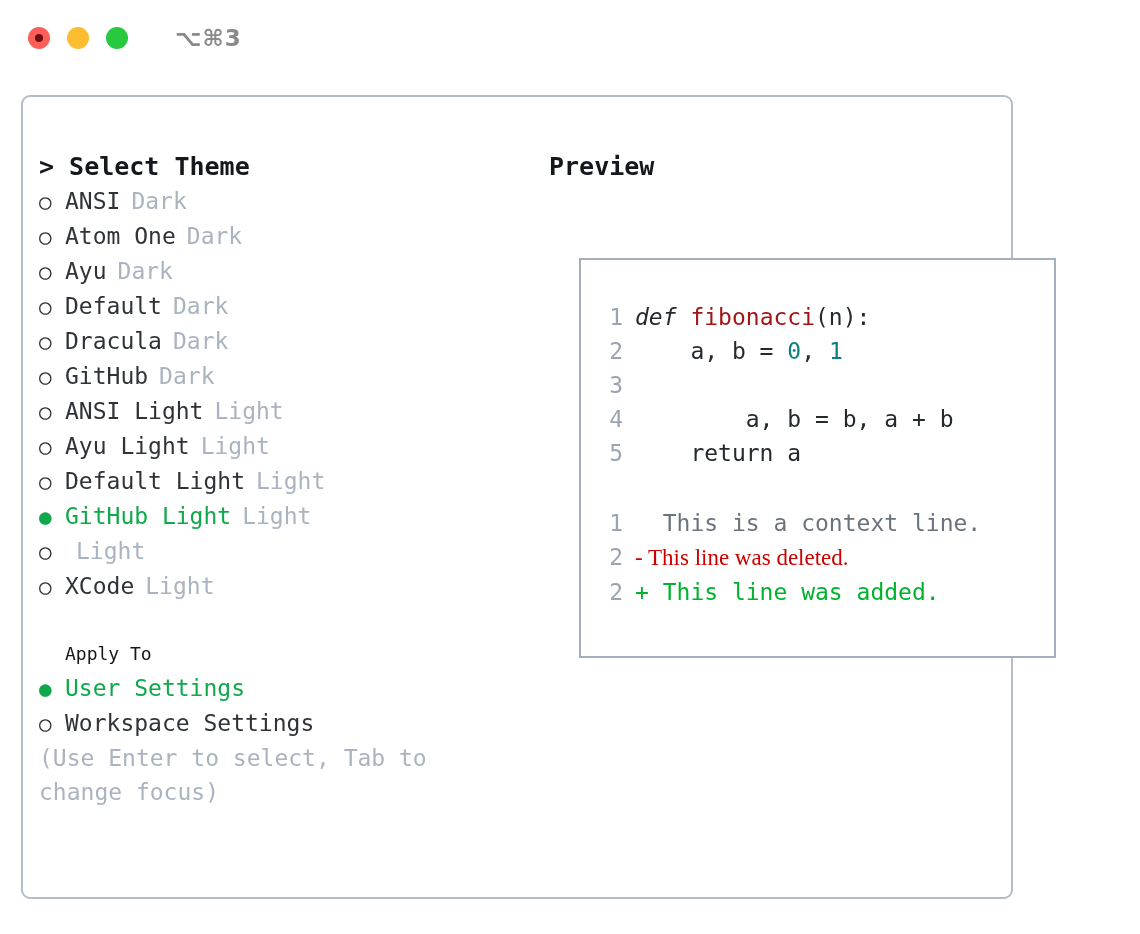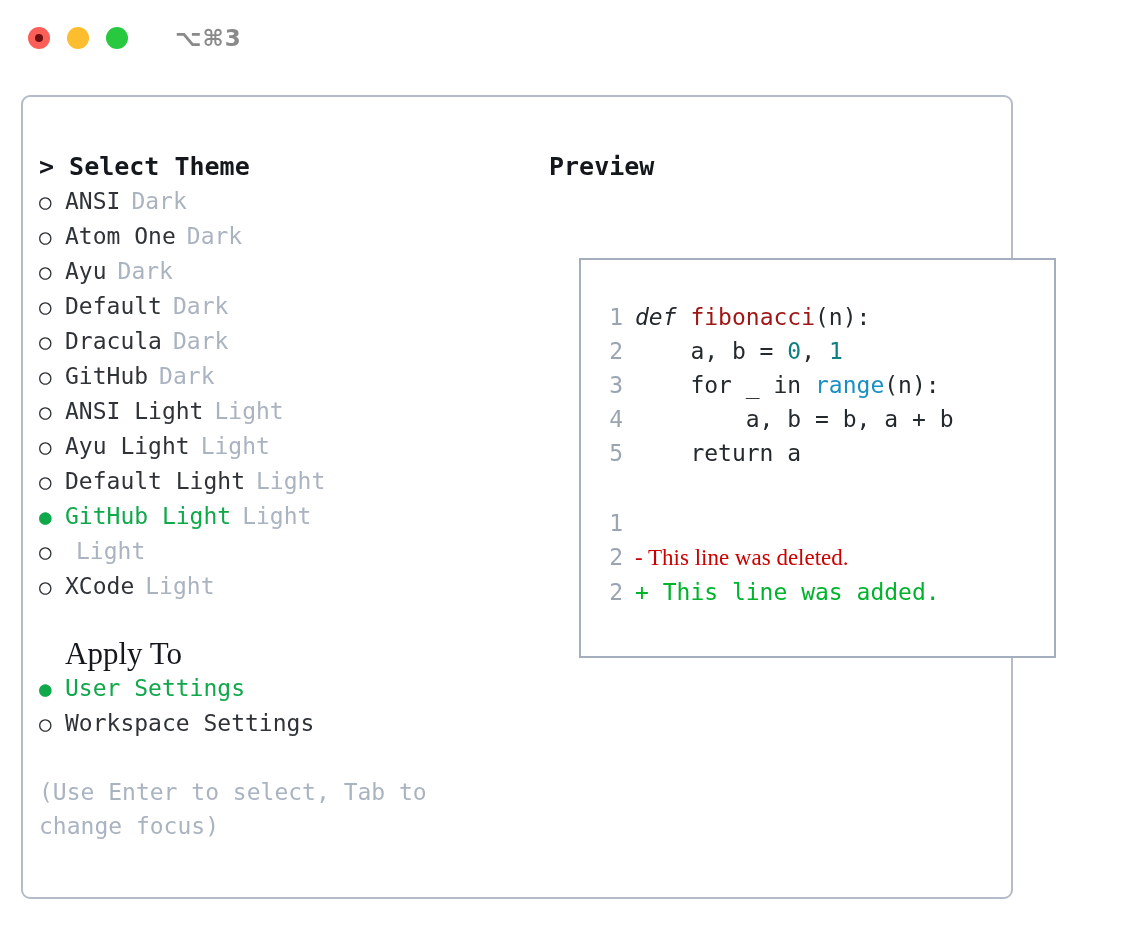--- a/index.html
+++ b/index.html
@@ -132,31 +132,29 @@
   .opt-label { color: #2f3338; }
   .opt-row.selected .opt-label { color: #0fa84a; }
   .opt-suffix {
     color: #aab3c0;
     margin-left: 11px;
   }
 
   
   #apply-group { margin-top: 33px; }
   #apply-heading {
-    font-size: 31px;
+    font-size: 18px;
     line-height: 34px;
     color: #14171c;
     padding-left: 26px;
     white-space: pre;
-    font-family: Liberation Serif, serif;
   }
 
   
   #hint {
-    margin-top: 34px;
     font-size: 23px;
     line-height: 34px;
     color: #aab3c0;
     width: 400px;
     word-spacing: 0px;
   }
 
   
   #preview-box {
     position: absolute;
@@ -249,26 +247,26 @@
 
     <div id="right-col">
 
       <div class="section-title">Preview</div>
 
       <div id="preview-box">
         <div id="code-area">
           <div id="code-lines">
               <div class="code-line"><span class="lineno">1</span><span class="codetext"><span class="tok-kw">def </span><span class="tok-fn">fibonacci</span><span class="tok-plain">(n):</span></span></div>
               <div class="code-line"><span class="lineno">2</span><span class="codetext"><span class="tok-plain">    a, b = </span><span class="tok-num">0</span><span class="tok-plain">, </span><span class="tok-num">1</span></span></div>
-              <div class="code-line"><span class="lineno">3</span><span class="codetext"><span class="tok-plain">    for _ in </span><span class="tok-call">range</span><span class="tok-plain">(n):</span></span></div>
+              <div class="code-line"><span class="lineno">3</span></div>
               <div class="code-line"><span class="lineno">4</span><span class="codetext"><span class="tok-plain">        a, b = b, a + b</span></span></div>
               <div class="code-line"><span class="lineno">5</span><span class="codetext"><span class="tok-plain">    return a</span></span></div>
             </div>
           <div id="diff-area">
-              <div class="code-line"><span class="lineno">1</span></div>
+              <div class="code-line"><span class="lineno">1</span><span class="diff-ctx">  This is a context line.</span></div>
               <div class="code-line"><span class="lineno">2</span><span class="diff-del">- This line was deleted.</span></div>
               <div class="code-line"><span class="lineno">2</span><span class="diff-add">+ This line was added.</span></div>
             </div>
         </div>
       </div>
     </div>
 
   </div>
 </div>
 

